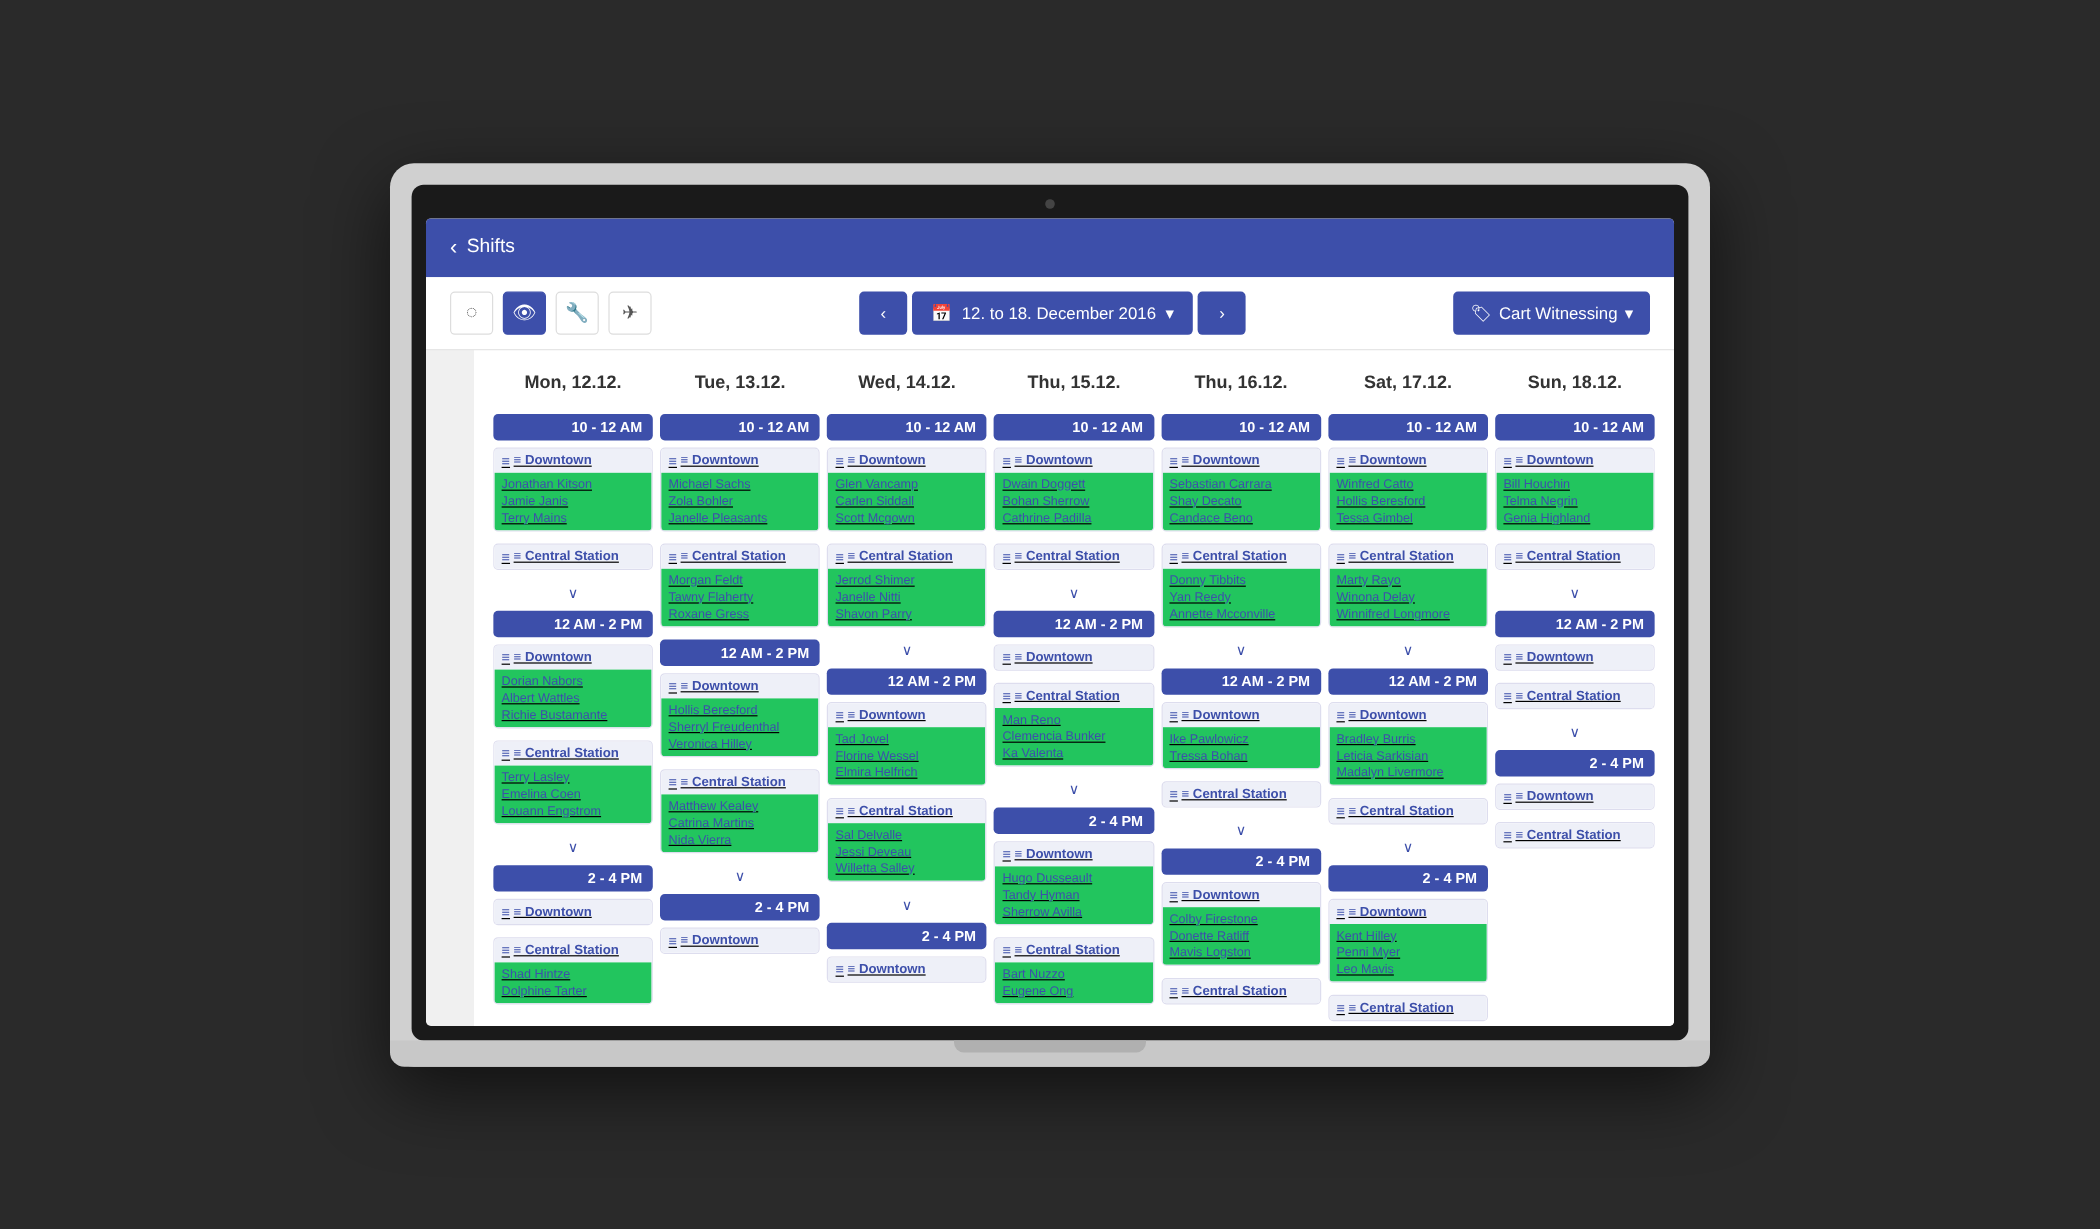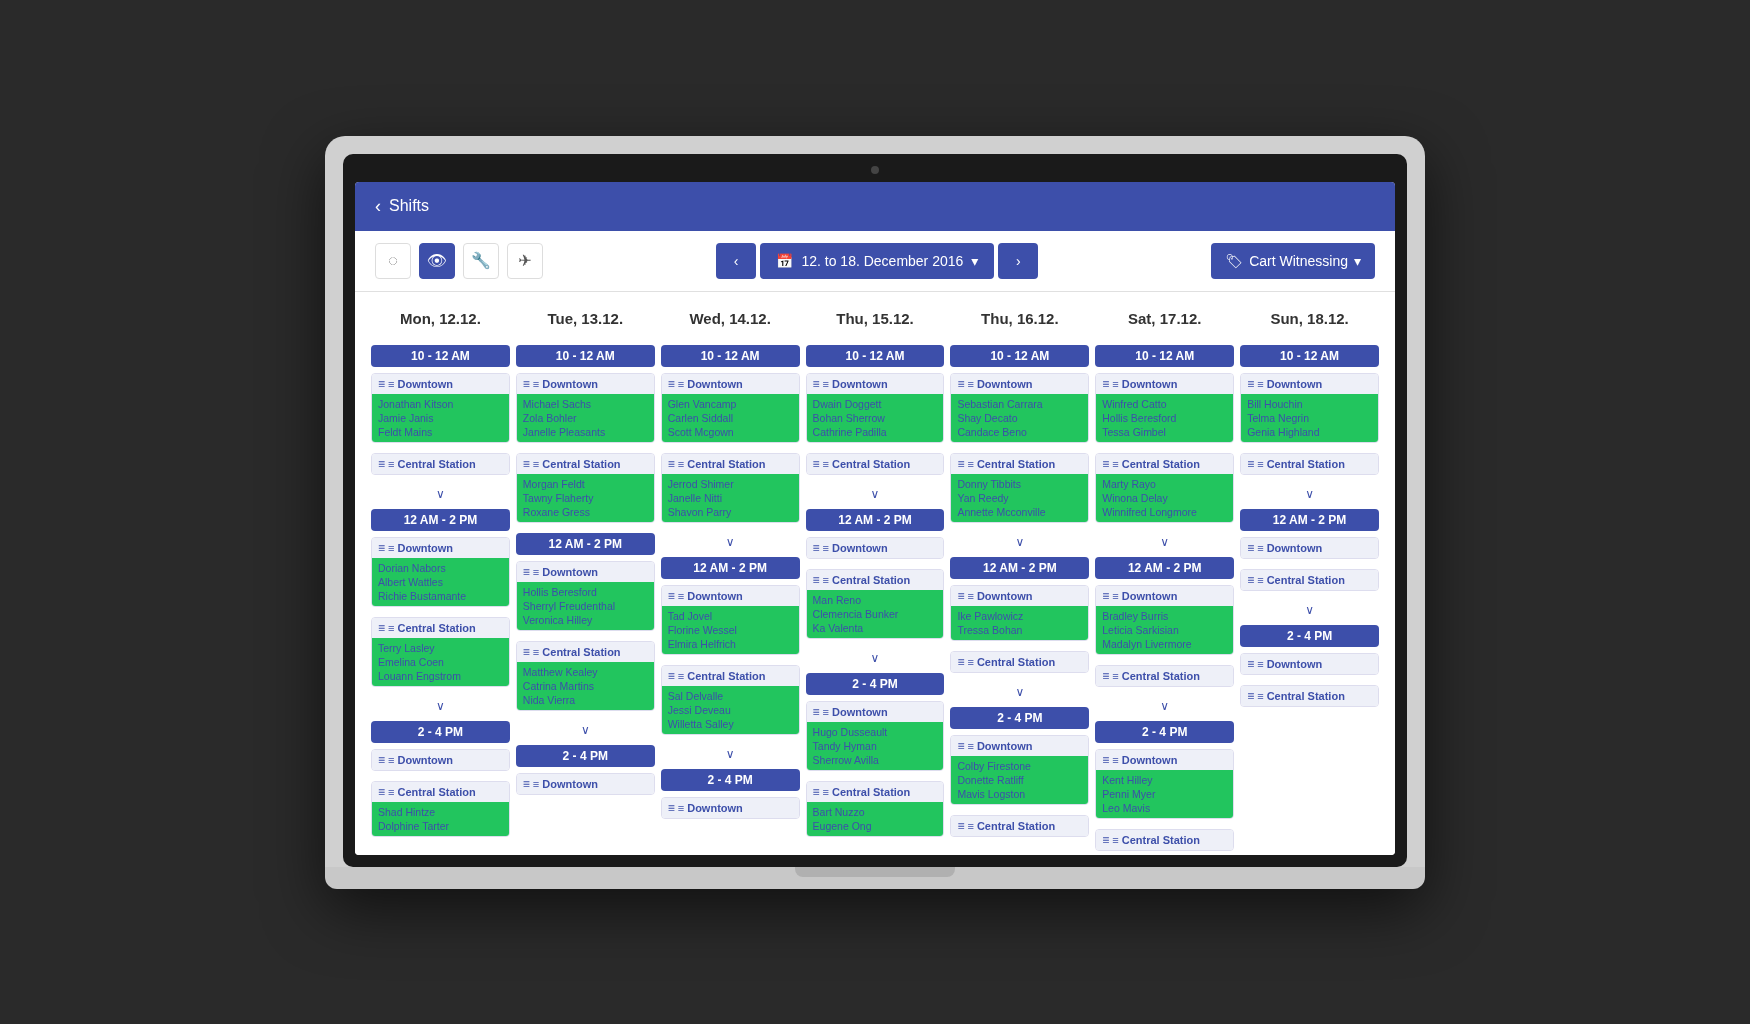--- a/index.html
+++ b/index.html
@@ -131,20 +131,21 @@
       padding: 0 14px;
       height: 36px;
       cursor: pointer;
       font-size: 14px;
       display: flex; align-items: center; gap: 6px;
     }
 
     .calendar-container {
       background: white;
       padding: 10px 16px 0 16px;
+      margin-left: 40px;
     }
 
     .days-header {
       display: grid;
       grid-template-columns: repeat(7, 1fr);
       gap: 6px;
       margin-bottom: 10px;
     }
     .day-header {
       text-align: center;
@@ -165,24 +166,24 @@
     .day-col {
       display: flex;
       flex-direction: column;
       gap: 6px;
     }
 
     .shift-block {
       background: #3d4faa;
       color: white;
       border-radius: 4px;
-      padding: 4px 24px;
+      padding: 4px 9px;
       font-size: 12px;
       font-weight: 600;
-      text-align: center;
+      text-align: right;
       cursor: pointer;
     }
     .location-label {
       font-size: 10.5px;
       color: #3d4faa;
       font-weight: 600;
       display: flex;
       align-items: center;
       gap: 3px;
       padding: 2px 0;
@@ -205,20 +206,21 @@
       font-size: 12px;
       cursor: pointer;
       padding: 2px 0;
     }
 
     .shift-card {
       border: 1px solid #dde;
       border-radius: 4px;
       overflow: hidden;
       margin-bottom: 4px;
+      text-decoration: underline;
     }
 
     .persons-list {
       padding: 3px 6px;
       background: #22c55e;
     }
   </style>
 </head>
 <body>
 
@@ -280,21 +282,21 @@
           <div class="day-header">Sun, 18.12.</div>
         </div>
         <div class="days-grid" id="calendar-grid">
         <div class="day-col">
               <div class="shift-block">10 - 12 AM</div>
               <div class="shift-card">
                 <div class="location-label" style="background: rgb(238, 240, 248); padding: 3px 6px; font-size: 11px; color: rgb(61, 79, 170); font-weight: 600; cursor: pointer;">≡ Downtown</div>
                 <div class="persons-list">
                   <div class="person-name">Jonathan Kitson</div>
                   <div class="person-name">Jamie Janis</div>
-                  <div class="person-name">Feldt Mains</div>
+                  <div class="person-name">Terry Mains</div>
                 </div>
               </div>
               <div class="shift-card">
                 <div class="location-label" style="background: rgb(238, 240, 248); padding: 3px 6px; font-size: 11px; color: rgb(61, 79, 170); font-weight: 600; cursor: pointer;">≡ Central Station</div>
               </div>
               <div class="expand-arrow">∨</div>
               <div class="shift-block">12 AM - 2 PM</div>
               <div class="shift-card">
                 <div class="location-label" style="background: rgb(238, 240, 248); padding: 3px 6px; font-size: 11px; color: rgb(61, 79, 170); font-weight: 600; cursor: pointer;">≡ Downtown</div>
                 <div class="persons-list">

